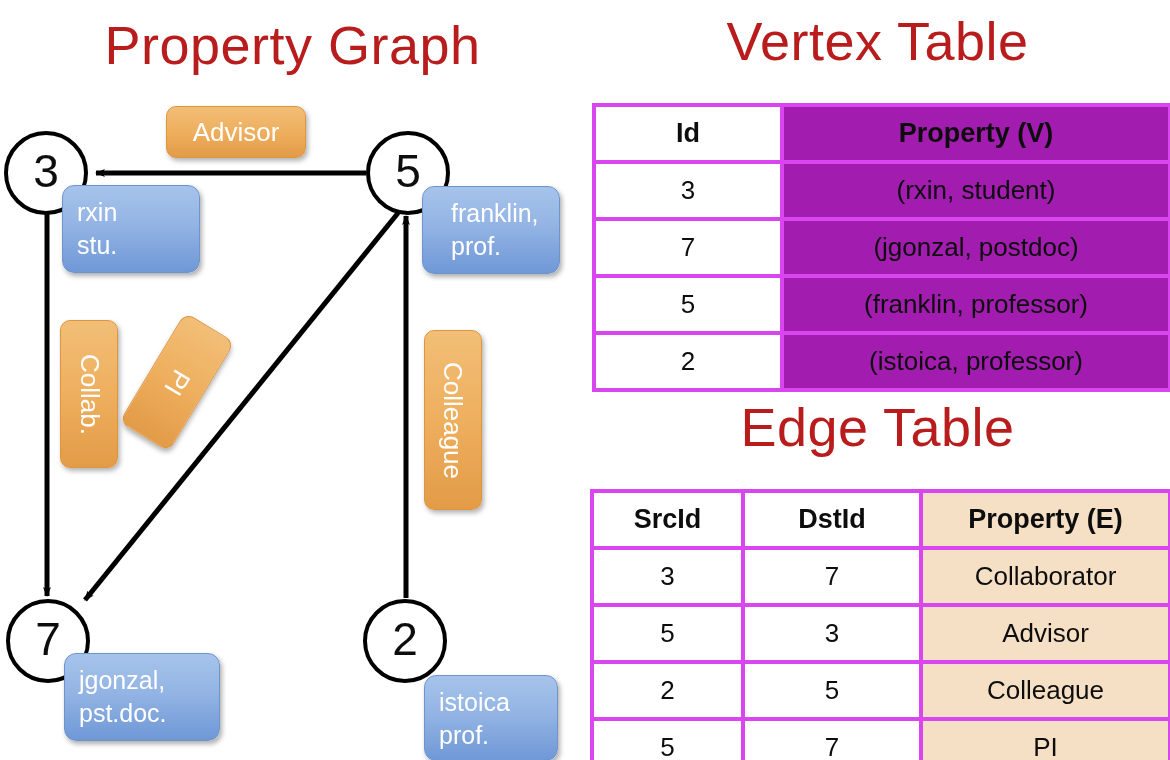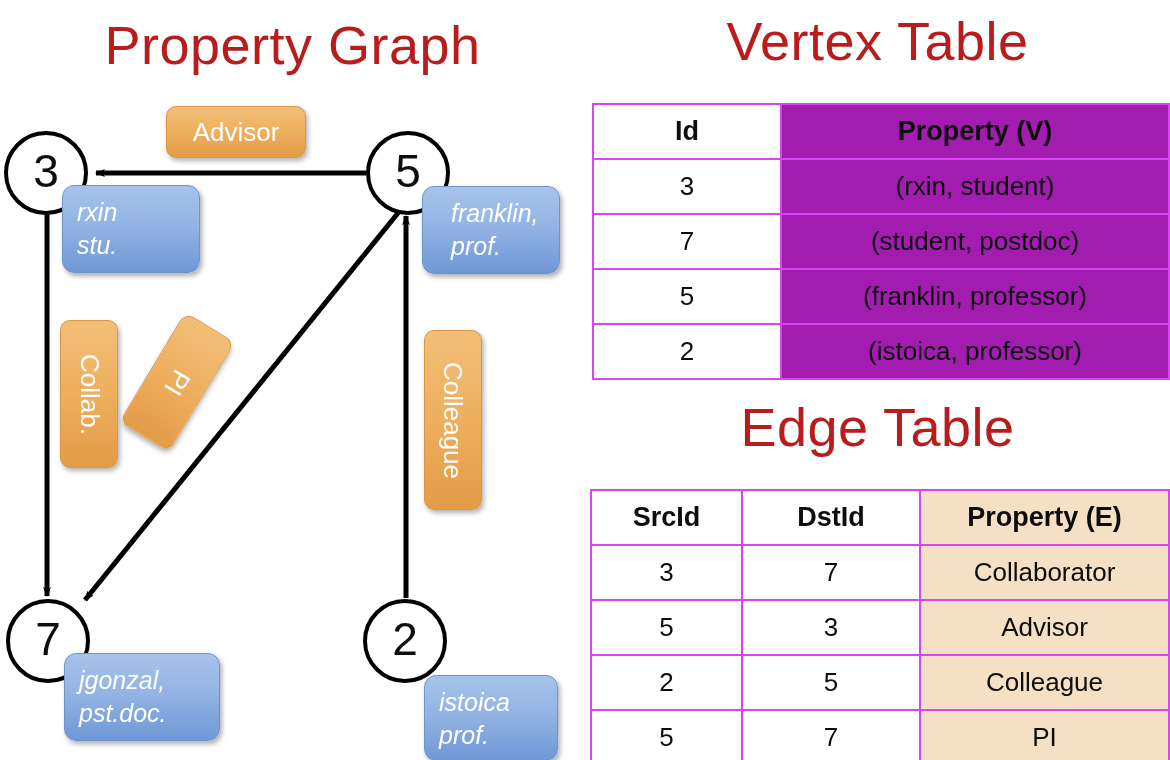--- a/index.html
+++ b/index.html
@@ -84,21 +84,21 @@
     font-weight: 300;
     font-size: 25px;
     line-height: 1.32;
     padding: 10px 0 0 14px;
     z-index: 6;
   }
   #prop-3 { left: 62px;  top: 185px; width: 138px; height: 88px; }
   #prop-5 { left: 422px; top: 186px; width: 138px; height: 88px; padding-left: 28px; }
   #prop-7 { left: 64px;  top: 653px; width: 156px; height: 88px; }
   #prop-2 { left: 424px; top: 655px; width: 134px; height: 86px; margin-top: 20px; }
-  .prop-box .line { display: block; font-style: italic; }
+  .prop-box .line { display: block; }
 
   
   .edge-label {
     position: absolute;
     border-radius: 10px;
     background: linear-gradient(to bottom, #f2be77 0%, #eeaf5e 50%, #e39b47 100%);
     border: 1px solid #dd9640;
     box-shadow: 2px 3px 5px rgba(0,0,0,0.30);
     box-sizing: border-box;
     color: #ffffff;
@@ -137,21 +137,21 @@
   
   .data-table {
     position: absolute;
     border-collapse: collapse;
     table-layout: fixed;
     font-family: "Liberation Sans", sans-serif;
     font-weight: 300;
     color: #0d0d0d;
   }
   .data-table td, .data-table th {
-    border: 2px solid #d946ef;
+    border: 4px solid #d946ef;
     text-align: center;
     font-weight: 300;
     font-size: 26px;
     padding: 0;
     height: 53px;
     line-height: 53px;
     background: #ffffff;
     white-space: nowrap;
   }
   .data-table th {
@@ -251,21 +251,21 @@
       <th class="prop-cell">Property (V)</th>
     </tr>
   </thead>
   <tbody>
     <tr>
       <td>3</td>
       <td class="prop-cell">(rxin, student)</td>
     </tr>
     <tr>
       <td>7</td>
-      <td class="prop-cell">(student, postdoc)</td>
+      <td class="prop-cell">(jgonzal, postdoc)</td>
     </tr>
     <tr>
       <td>5</td>
       <td class="prop-cell">(franklin, professor)</td>
     </tr>
     <tr>
       <td>2</td>
       <td class="prop-cell">(istoica, professor)</td>
     </tr>
   </tbody>

